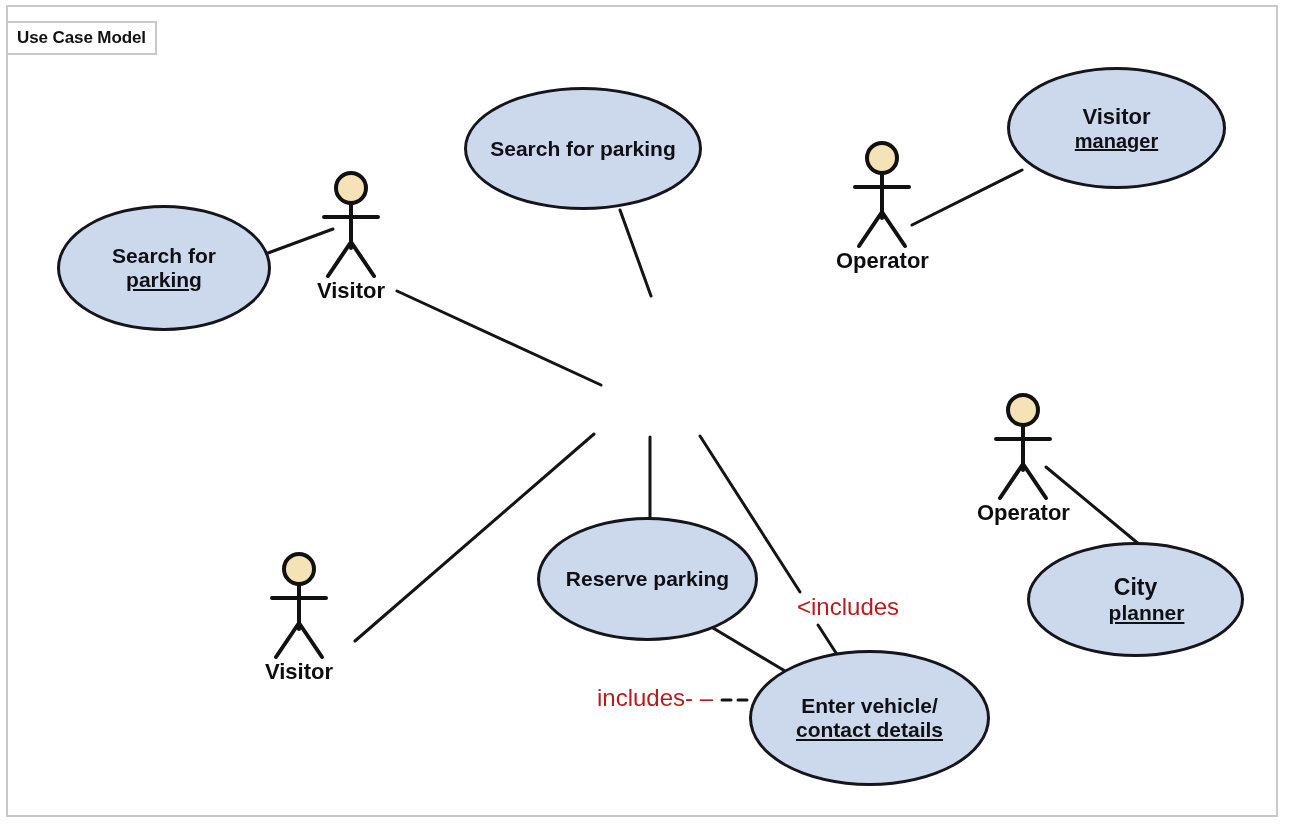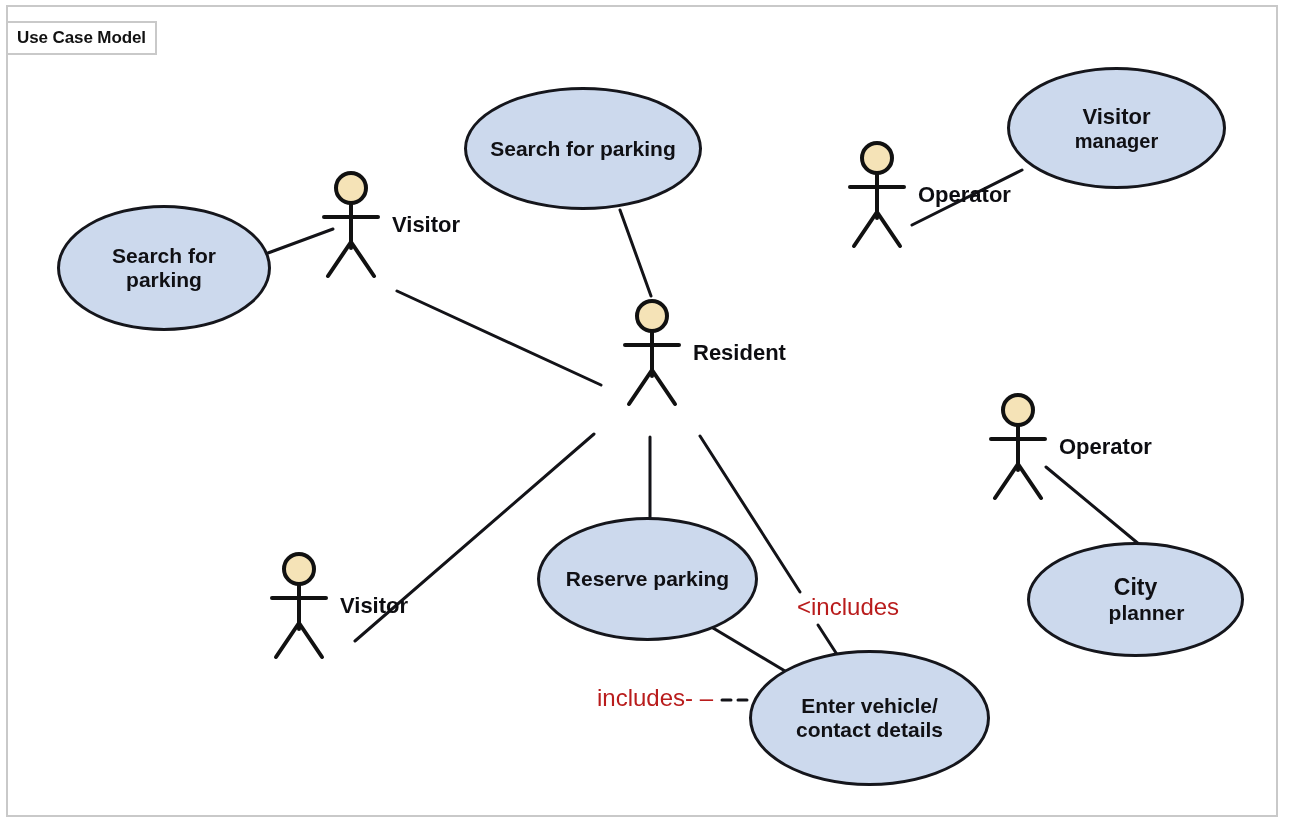--- a/index.html
+++ b/index.html
@@ -67,27 +67,28 @@
     display: flex;
     flex-direction: column;
     align-items: center;
     justify-content: center;
     text-align: center;
     color: #101014;
     font-weight: bold;
     z-index: 3;
   }
   .usecase .uc-line-1 { display: block; }
-  .usecase .uc-line-2 { display: block; }
+  .usecase .uc-line-2 { display: block; text-decoration: underline; }
 
   
   .actor {
     position: absolute;
     z-index: 4;
     display: flex;
+    flex-direction: column;
     align-items: center;
   }
   .actor svg { display: block; }
   .actor-label {
     font-size: 22px;
     font-weight: bold;
     color: #0d0d11;
     white-space: nowrap;
     margin-top: -2px;
     line-height: 1;
@@ -170,30 +171,20 @@
     <svg width="82" height="112" viewBox="0 0 82 112">
       <circle cx="41" cy="18" r="15" fill="#f5e3b7" stroke="#111111" stroke-width="4"></circle>
       <line x1="41" y1="33" x2="41" y2="78" stroke="#111111" stroke-width="4" stroke-linecap="round"></line>
       <line x1="14" y1="47" x2="68" y2="47" stroke="#111111" stroke-width="4" stroke-linecap="round"></line>
       <line x1="41" y1="72" x2="18" y2="106" stroke="#111111" stroke-width="4" stroke-linecap="round"></line>
       <line x1="41" y1="72" x2="64" y2="106" stroke="#111111" stroke-width="4" stroke-linecap="round"></line>
     </svg>
     <span class="actor-label">Visitor</span>
   </div>
 
-  <div class="actor" style="left:611px; top:298px;">
-    <svg width="82" height="112" viewBox="0 0 82 112">
-      <circle cx="41" cy="18" r="15" fill="#f5e3b7" stroke="#111111" stroke-width="4"></circle>
-      <line x1="41" y1="33" x2="41" y2="78" stroke="#111111" stroke-width="4" stroke-linecap="round"></line>
-      <line x1="14" y1="47" x2="68" y2="47" stroke="#111111" stroke-width="4" stroke-linecap="round"></line>
-      <line x1="41" y1="72" x2="18" y2="106" stroke="#111111" stroke-width="4" stroke-linecap="round"></line>
-      <line x1="41" y1="72" x2="64" y2="106" stroke="#111111" stroke-width="4" stroke-linecap="round"></line>
-    </svg>
-    <span class="actor-label">Resident</span>
-  </div>
 
   <div class="actor" style="left:836px; top:140px;">
     <svg width="82" height="112" viewBox="0 0 82 112">
       <circle cx="41" cy="18" r="15" fill="#f5e3b7" stroke="#111111" stroke-width="4"></circle>
       <line x1="41" y1="33" x2="41" y2="78" stroke="#111111" stroke-width="4" stroke-linecap="round"></line>
       <line x1="14" y1="47" x2="68" y2="47" stroke="#111111" stroke-width="4" stroke-linecap="round"></line>
       <line x1="41" y1="72" x2="18" y2="106" stroke="#111111" stroke-width="4" stroke-linecap="round"></line>
       <line x1="41" y1="72" x2="64" y2="106" stroke="#111111" stroke-width="4" stroke-linecap="round"></line>
     </svg>
     <span class="actor-label">Operator</span>

